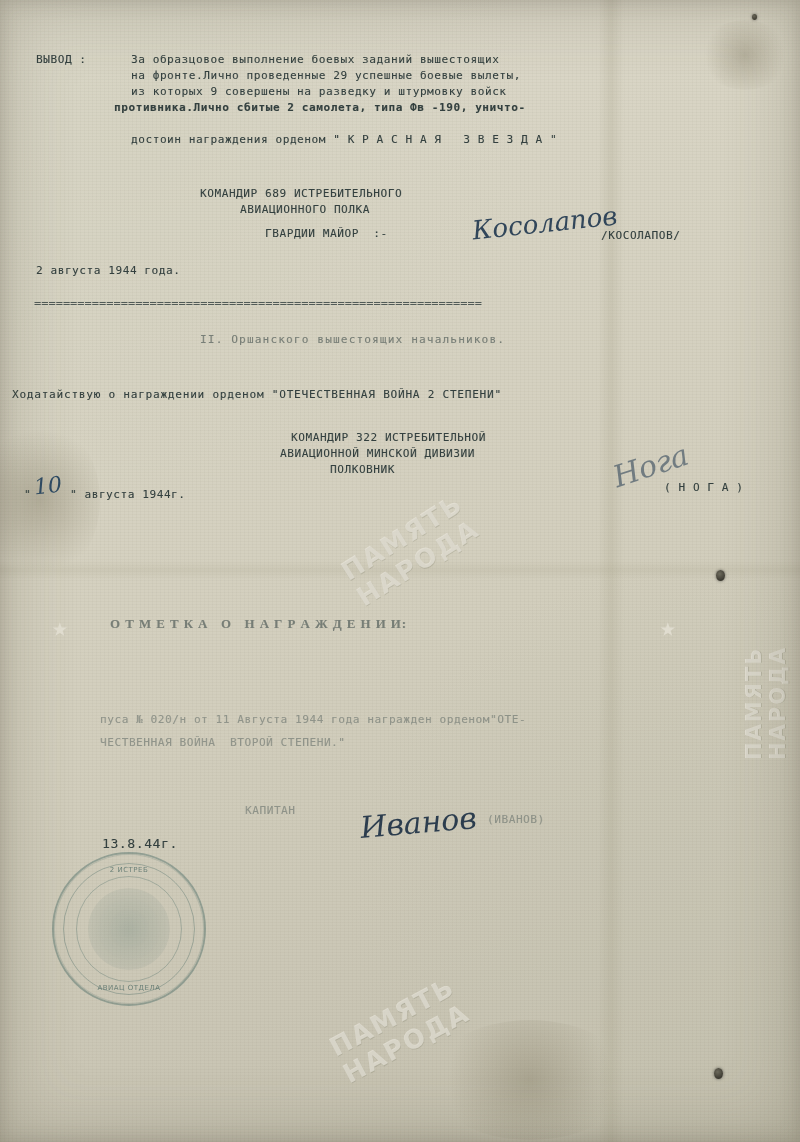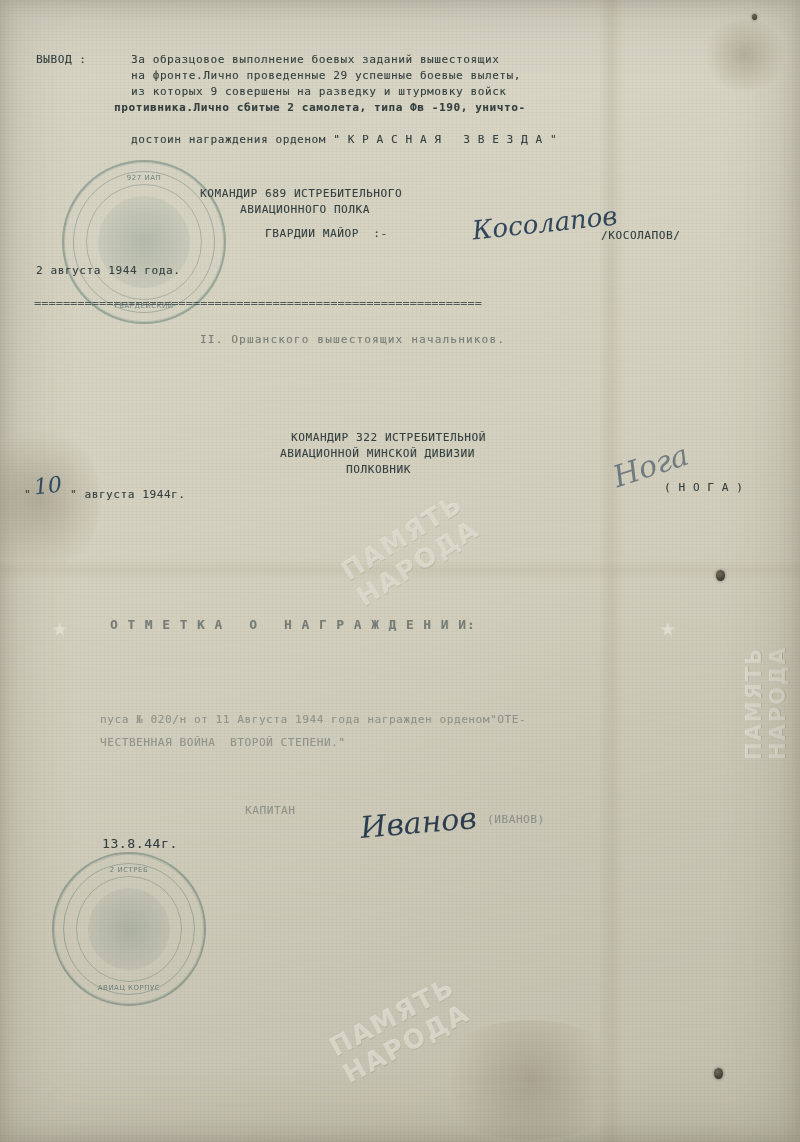--- a/index.html
+++ b/index.html
@@ -197,69 +197,61 @@
   </div>
   <div class="watermark wm-vert" style="left:742px; top:760px; width:200px;">
     <span>ПАМЯТЬ</span>
     <span>НАРОДА</span>
   </div>
   <div class="watermark" style="left:330px; top:1000px; transform:rotate(-28deg); font-size:26px; line-height:30px; text-align:center;">
     <span>ПАМЯТЬ</span><br>
     <span>НАРОДА</span>
   </div>
 
-  <div class="stamp" style="left:62px; top:160px; width:160px; height:160px;">
-    <div class="inner-ring"></div>
-    <div class="inner-ring2"></div>
-    <div class="stamp-core"></div>
-    <div class="stamp-text">
-      <div class="st-top">927 ИАП</div>
-      <div class="st-bot">ГВАРДЕЙСКИЙ</div>
-    </div>
-  </div>
 
   <div class="stamp" style="left:52px; top:852px; width:150px; height:150px;">
     <div class="inner-ring"></div>
     <div class="inner-ring2"></div>
     <div class="stamp-core"></div>
     <div class="stamp-text">
       <div class="st-top">2 ИСТРЕБ</div>
-      <div class="st-bot">АВИАЦ КОРПУС</div>
+      <div class="st-bot">АВИАЦ ОТДЕЛА</div>
     </div>
   </div>
 
   <div class="typed" style="left:36px; top:52px;">ВЫВОД :</div>
   <div class="typed" style="left:131px; top:52px;">За образцовое выполнение боевых заданий вышестоящих</div>
   <div class="typed" style="left:131px; top:68px;">на фронте.Лично проведенные 29 успешные боевые вылеты,</div>
   <div class="typed" style="left:131px; top:84px;">из которых 9 совершены на разведку и штурмовку войск</div>
   <div class="typed" style="left:114px; top:100px;font-weight:bold;">противника.Лично сбитые 2 самолета, типа Фв -190, уничто-</div>
   <div class="typed" style="left:131px; top:132px;">достоин награждения орденом " К Р А С Н А Я   З В Е З Д А "</div>
 
   <div class="typed" style="left:200px; top:186px;">КОМАНДИР 689 ИСТРЕБИТЕЛЬНОГО</div>
   <div class="typed" style="left:240px; top:202px;">АВИАЦИОННОГО ПОЛКА</div>
   <div class="typed" style="left:265px; top:226px;">ГВАРДИИ МАЙОР  :-</div>
   <div class="typed" style="left:601px; top:228px;">/КОСОЛАПОВ/</div>
   <div class="sig" style="left:472px; top:208px; font-size:26px;">Косолапов</div>
   <div class="typed" style="left:36px; top:263px;">2 августа 1944 года.</div>
 
   <div class="sep" style="left:34px; top:296px;">==============================================================</div>
 
   <div class="typed faint" style="left:200px; top:332px; letter-spacing:1.2px;">II. Оршанского вышестоящих начальников.</div>
+  <div class="typed" style="left:12px; top:387px; letter-spacing:0.8px;">Ходатайствую о награждении орденом "ОТЕЧЕСТВЕННАЯ ВОЙНА 2 СТЕПЕНИ"</div>
 
   <div class="typed" style="left:291px; top:430px;">КОМАНДИР 322 ИСТРЕБИТЕЛЬНОЙ</div>
   <div class="typed" style="left:280px; top:446px;">АВИАЦИОННОЙ МИНСКОЙ ДИВИЗИИ</div>
-  <div class="typed" style="left:346px; top:462px;">ПОЛКОВНИК</div>
+  <div class="typed" style="left:330px; top:462px;">ПОЛКОВНИК</div>
   <div class="typed" style="left:664px; top:480px;">( Н О Г А )</div>
   <div class="sig" style="left:612px; top:448px; font-size:30px; transform:rotate(-18deg); opacity:0.55;">Нога</div>
 
   <div class="typed" style="left:24px; top:487px;">"</div>
   <div class="sig-date" style="left:34px; top:473px; font-size:22px; transform:rotate(-6deg);">10</div>
   <div class="typed" style="left:70px; top:487px;">" августа 1944г.</div>
 
-  <div class="typed bold-typed faint" style="left:110px; top:617px; font-size:12.8px;">О Т М Е Т К А   О   Н А Г Р А Ж Д Е Н И И:</div>
+  <div class="typed bold-typed faint" style="left:110px; top:617px; font-size:12.8px;font-family:Liberation Serif, serif;">О Т М Е Т К А   О   Н А Г Р А Ж Д Е Н И И:</div>
   <div class="typed fainter" style="left:100px; top:712px;">пуса № 020/н от 11 Августа 1944 года награжден орденом"ОТЕ-</div>
   <div class="typed fainter" style="left:100px; top:735px;">ЧЕСТВЕННАЯ ВОЙНА  ВТОРОЙ СТЕПЕНИ."</div>
 
   <div class="typed fainter" style="left:245px; top:803px;">КАПИТАН</div>
   <div class="typed fainter" style="left:487px; top:812px;">(ИВАНОВ)</div>
   <div class="sig" style="left:360px; top:805px; font-size:30px; transform:rotate(-5deg); color:#1f3246;">Иванов</div>
   <div class="typed" style="left:102px; top:836px; font-size:13px;">13.8.44г.</div>
 
   <div class="punch" style="left:716px; top:570px; width:9px; height:11px;"></div>
   <div class="punch" style="left:714px; top:1068px; width:9px; height:11px;"></div>

